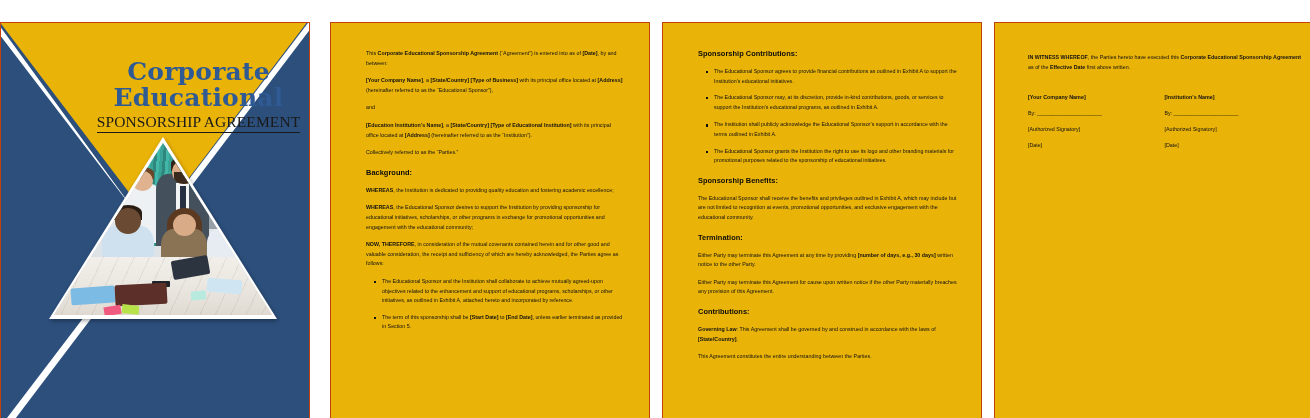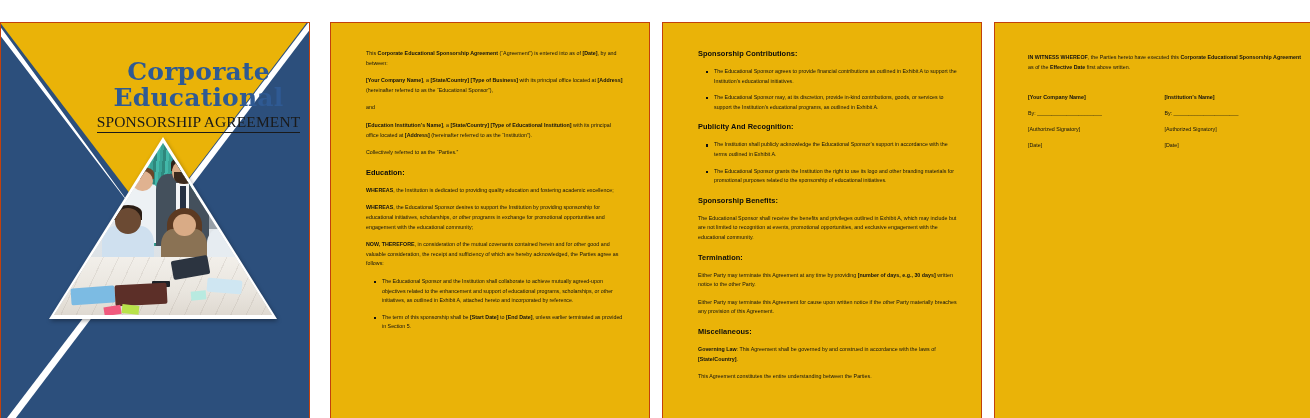--- a/index.html
+++ b/index.html
@@ -324,21 +324,21 @@
       <p class="para">This <b>Corporate Educational Sponsorship Agreement</b> (“Agreement”) is entered into as of <b>[Date]</b>, by and between:</p>
 
       <p class="para"><b>[Your Company Name]</b>, a <b>[State/Country]</b> <b>[Type of Business]</b> with its principal office located at <b>[Address]</b> (hereinafter referred to as the “Educational Sponsor”),</p>
 
       <p class="para">and</p>
 
       <p class="para"><b>[Education Institution’s Name]</b>, a <b>[State/Country]</b> <b>[Type of Educational Institution]</b> with its principal office located at <b>[Address]</b> (hereinafter referred to as the “Institution”).</p>
 
       <p class="para">Collectively referred to as the “Parties.”</p>
 
-      <h2 class="section">Education:</h2>
+      <h2 class="section">Background:</h2>
 
       <p class="para"><b>WHEREAS</b><span>, the Institution is dedicated to providing quality education and fostering academic excellence;</span></p>
 
       <p class="para"><b>WHEREAS</b><span>, the Educational Sponsor desires to support the Institution by providing sponsorship for educational initiatives, scholarships, or other programs in exchange for promotional opportunities and engagement with the educational community;</span></p>
 
       <p class="para"><b>NOW, THEREFORE</b><span>, in consideration of the mutual covenants contained herein and for other good and valuable consideration, the receipt and sufficiency of which are hereby acknowledged, the Parties agree as follows:</span></p>
 
 
       <ul class="bullets">
         <li>The Educational Sponsor and the Institution shall collaborate to achieve mutually agreed-upon objectives related to the enhancement and support of educational programs, scholarships, or other initiatives, as outlined in Exhibit A, attached hereto and incorporated by reference.</li>
@@ -350,34 +350,33 @@
 
   <div class="page text-page" id="page-3">
     <div class="page-body">
 
       <h2 class="section first">Sponsorship Contributions:</h2>
       <ul class="bullets">
         <li>The Educational Sponsor agrees to provide financial contributions as outlined in Exhibit A to support the Institution’s educational initiatives.</li>
         <li>The Educational Sponsor may, at its discretion, provide in-kind contributions, goods, or services to support the Institution’s educational programs, as outlined in Exhibit A.</li>
       </ul>
 
-      <h2 class="section">Publicity And Recognition:</h2>
       <ul class="bullets">
         <li>The Institution shall publicly acknowledge the Educational Sponsor’s support in accordance with the terms outlined in Exhibit A.</li>
         <li>The Educational Sponsor grants the Institution the right to use its logo and other branding materials for promotional purposes related to the sponsorship of educational initiatives.</li>
       </ul>
 
       <h2 class="section">Sponsorship Benefits:</h2>
       <p class="para">The Educational Sponsor shall receive the benefits and privileges outlined in Exhibit A, which may include but are not limited to recognition at events, promotional opportunities, and exclusive engagement with the educational community.</p>
 
       <h2 class="section">Termination:</h2>
       <p class="para">Either Party may terminate this Agreement at any time by providing <b>[number of days, e.g., 30 days]</b> written notice to the other Party.</p>
       <p class="para">Either Party may terminate this Agreement for cause upon written notice if the other Party materially breaches any provision of this Agreement.</p>
 
-      <h2 class="section">Miscellaneous:</h2>
+      <h2 class="section">Contributions:</h2>
       <p class="para"><b>Governing Law</b>: This Agreement shall be governed by and construed in accordance with the laws of <b>[State/Country]</b>.</p>
       <p class="para">This Agreement constitutes the entire understanding between the Parties.</p>
 
     </div>
   </div>
 
   <div class="page text-page" id="page-4">
     <div class="page-body">
 
       <p class="para"><b>IN WITNESS WHEREOF</b>, the Parties hereto have executed this <b>Corporate Educational Sponsorship Agreement</b> as of the <b>Effective Date</b> first above written.</p>

